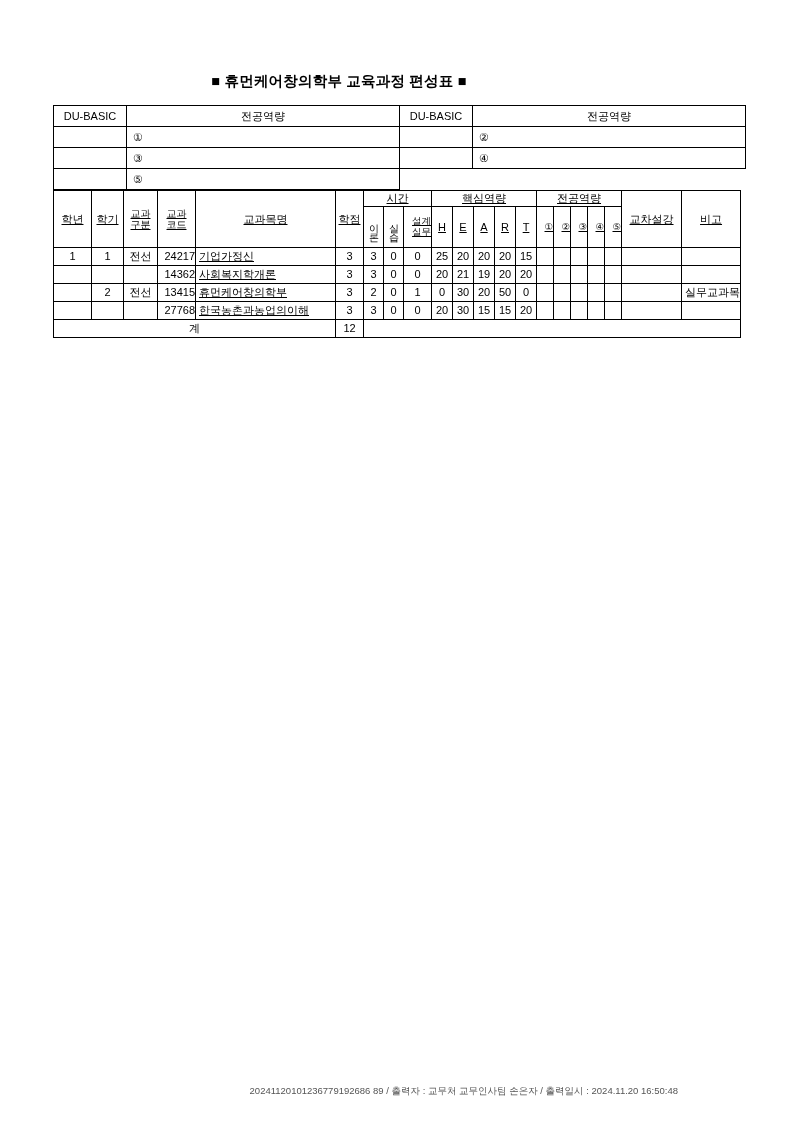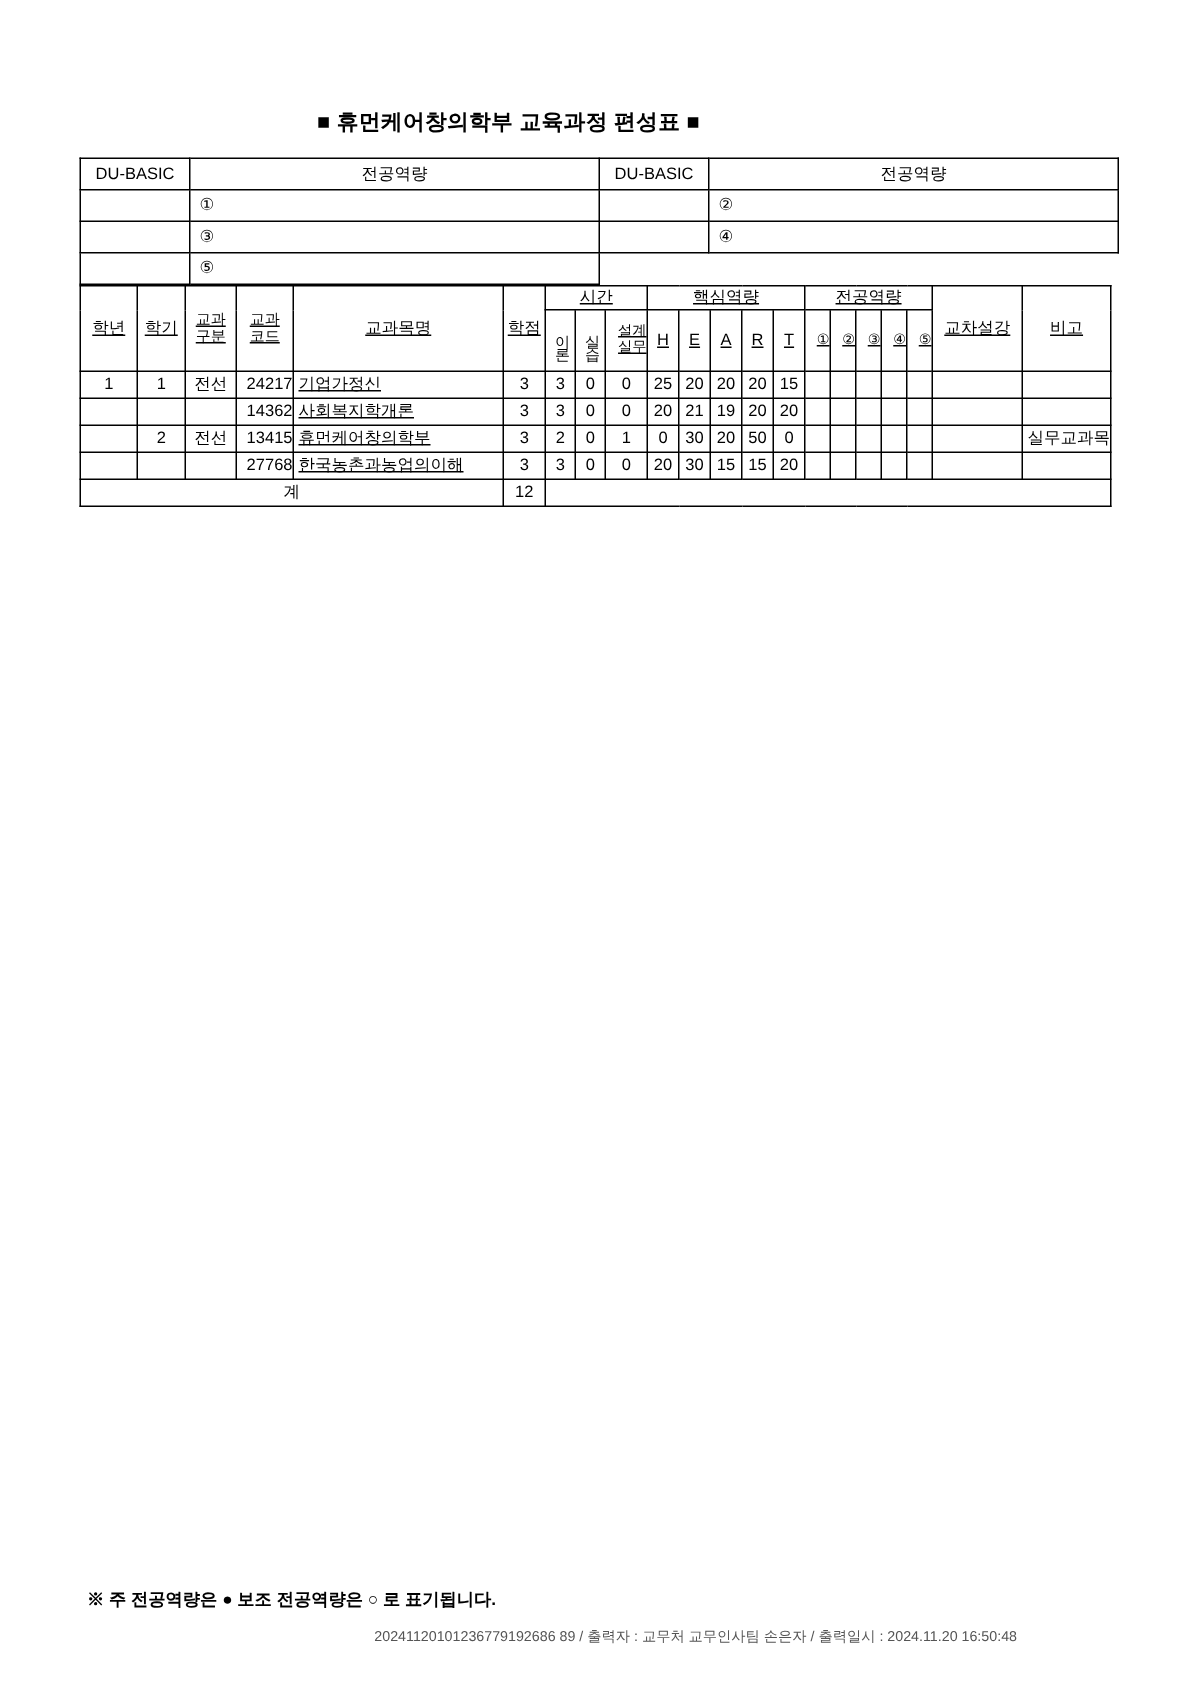--- a/index.html
+++ b/index.html
@@ -319,16 +319,15 @@
       </tr>
 
       <tr>
         <td colspan="5">계</td>
         <td>12</td>
         <td colspan="15"></td>
       </tr>
     </tbody>
   </table>
 
-  <div class="footnote">※ 주 전공역량은 ● 보조 전공역량은 ○ 로 표기됩니다.</div>
   <div class="printline">20241120101236779192686 89 / 출력자 : 교무처 교무인사팀 손은자 / 출력일시 : 2024.11.20 16:50:48</div>
 
 </div>
 
 </body></html>

